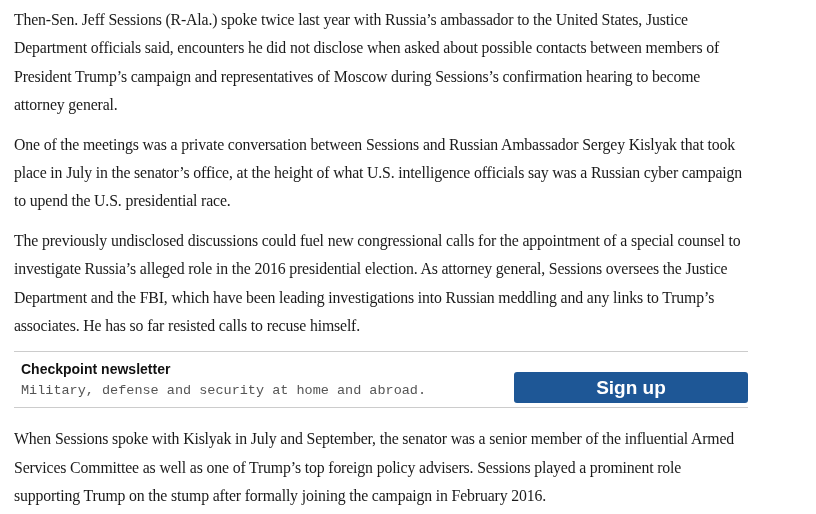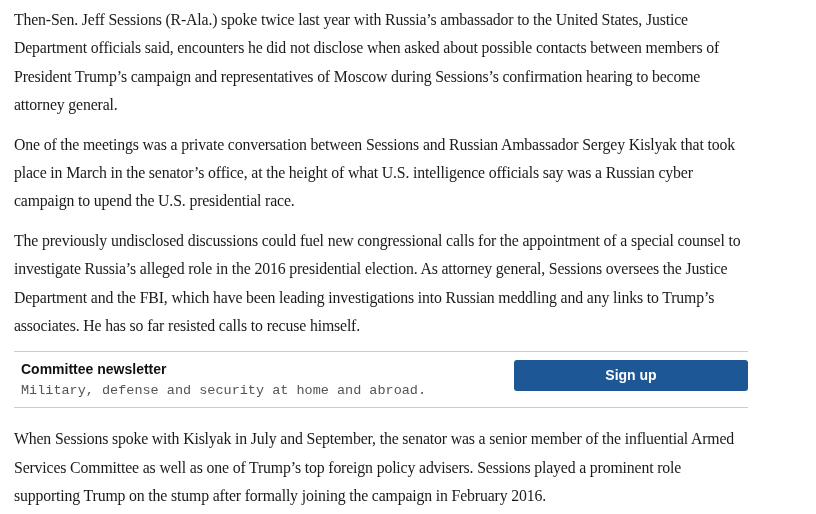--- a/index.html
+++ b/index.html
@@ -58,50 +58,50 @@
   }
   .nl-desc {
     font-family: Liberation Mono, monospace;
     font-size: 13.5px;
     color: #555555;
     line-height: 16px;
   }
   .signup-btn {
     position: absolute;
     right: 0;
-    top: 8px;
+    top: 20px;
     width: 234px;
     height: 31px;
     background: #1e5796;
     color: #ffffff;
     font-family: "Liberation Sans", sans-serif;
-    font-size: 14px;
+    font-size: 19px;
     font-weight: bold;
     border: none;
     border-radius: 3px;
     cursor: pointer;
     text-align: center;
     line-height: 31px;
     padding: 0;
   }
 </style>
 </head>
 <body>
 
 <div class="page">
   <div class="article">
 
     <p class="para first">Then-Sen. Jeff Sessions (R-Ala.) spoke twice last year with Russia’s ambassador to the United States, Justice Department officials said, encounters he did not disclose when asked about possible contacts between members of President Trump’s campaign and representatives of Moscow during Sessions’s confirmation hearing to become attorney general.</p>
 
-    <p class="para">One of the meetings was a private conversation between Sessions and Russian Ambassador Sergey Kislyak that took place in March in the senator’s office, at the height of what U.S. intelligence officials say was a Russian cyber campaign to upend the U.S. presidential race.</p>
+    <p class="para">One of the meetings was a private conversation between Sessions and Russian Ambassador Sergey Kislyak that took place in July in the senator’s office, at the height of what U.S. intelligence officials say was a Russian cyber campaign to upend the U.S. presidential race.</p>
 
     <p class="para">The previously undisclosed discussions could fuel new congressional calls for the appointment of a special counsel to investigate Russia’s alleged role in the 2016 presidential election. As attorney general, Sessions oversees the Justice Department and the FBI, which have been leading investigations into Russian meddling and any links to Trump’s associates. He has so far resisted calls to recuse himself.</p>
 
     <div class="newsletter">
-      <div class="nl-title">Committee newsletter</div>
+      <div class="nl-title">Checkpoint newsletter</div>
       <div class="nl-desc">Military, defense and security at home and abroad.</div>
       <button class="signup-btn" style="background: rgb(30, 87, 150);">Sign up</button>
     </div>
 
     <p class="para">When Sessions spoke with Kislyak in July and September, the senator was a senior member of the influential Armed Services Committee as well as one of Trump’s top foreign policy advisers. Sessions played a prominent role supporting Trump on the stump after formally joining the campaign in February 2016.</p>
 
   </div>
 
   <div class="vdivider"></div>
 </div>

